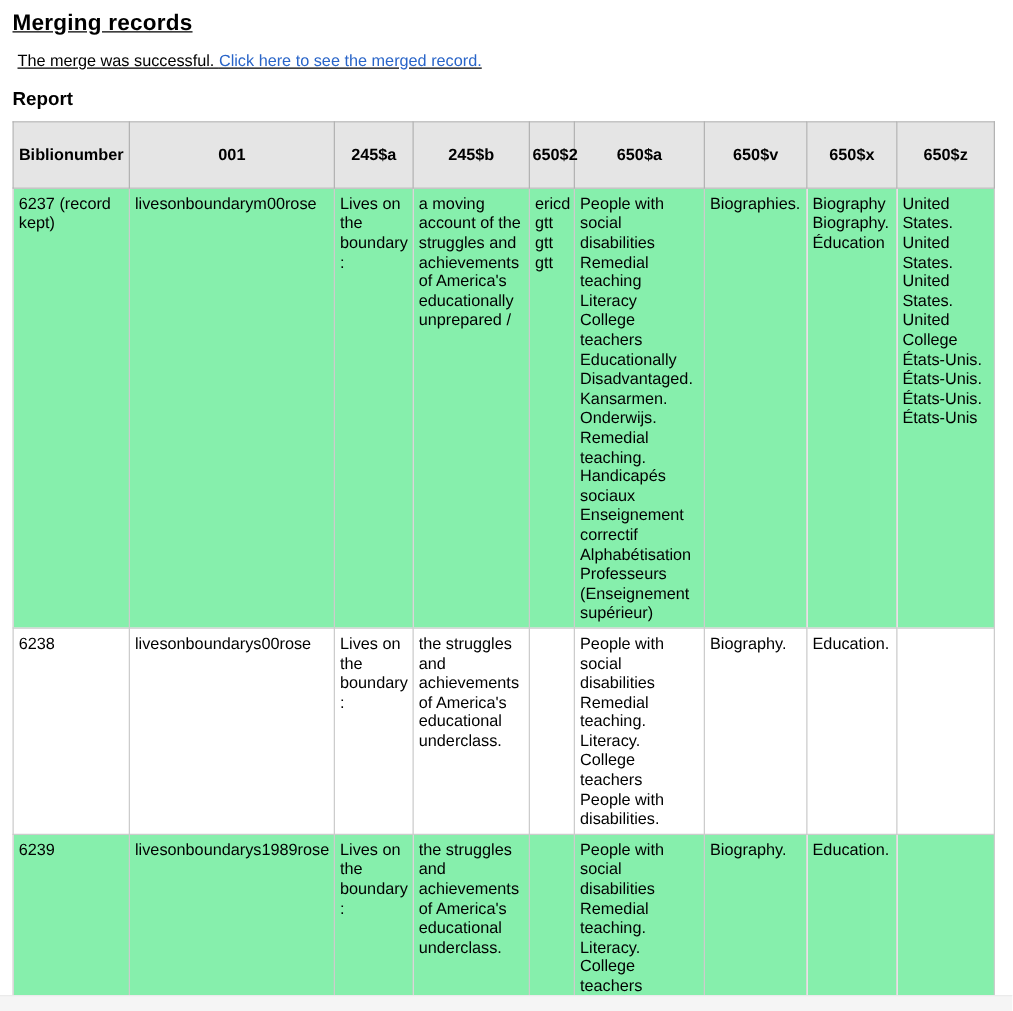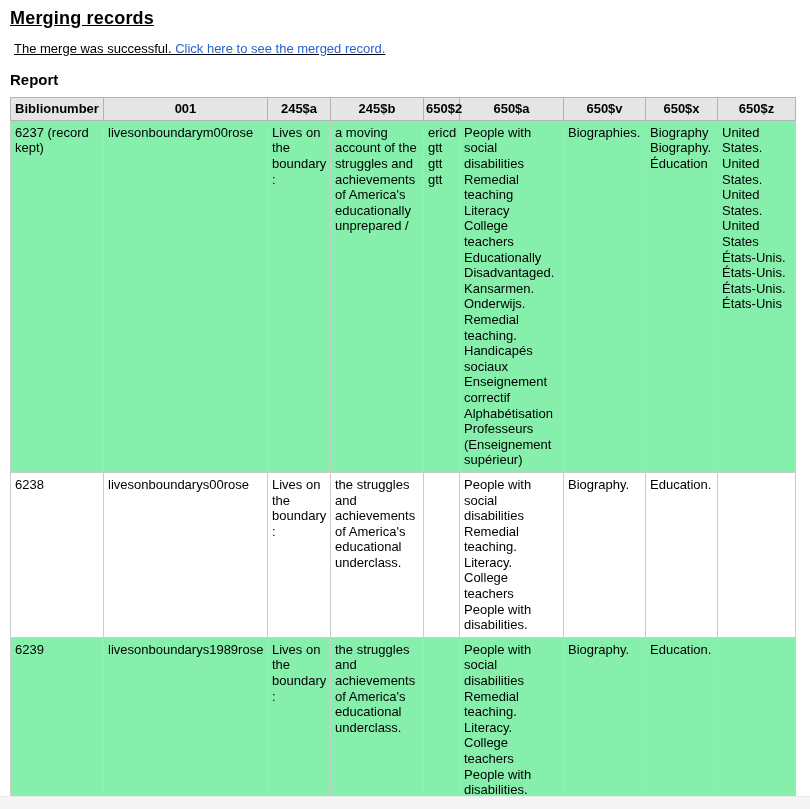--- a/index.html
+++ b/index.html
@@ -44,21 +44,21 @@
     border-collapse: collapse;
     table-layout: fixed;
     width: 785px;
     border: 1px solid #a9a9a9;
   }
   table.report th {
     background: #e5e5e5;
     border: 1px solid #b3b3b3;
     font-weight: bold;
     text-align: center;
-    padding: 3px 2px;
+    padding: 18px 2px;
     font-size: 13px;
     line-height: 1.2;
   }
   table.report td {
     border: 1px solid #cccccc;
     vertical-align: top;
     text-align: left;
     padding: 4px 4px 4px 4px;
     line-height: 1.2;
     overflow: hidden;
@@ -148,21 +148,21 @@
           </td>
           <td>
             <span class="val">Biography</span>
             <span class="val">Biography.</span>
             <span class="val">Éducation</span>
           </td>
           <td>
             <span class="val">United States.</span>
             <span class="val">United States.</span>
             <span class="val">United States.</span>
-            <span class="val">United States</span>
+            <span class="val">United College</span>
             <span class="val">États-Unis.</span>
             <span class="val">États-Unis.</span>
             <span class="val">États-Unis.</span>
             <span class="val">États-Unis</span>
           </td>
         </tr>
         <tr>
           <td>
             <span class="val">6238</span>
           </td>

